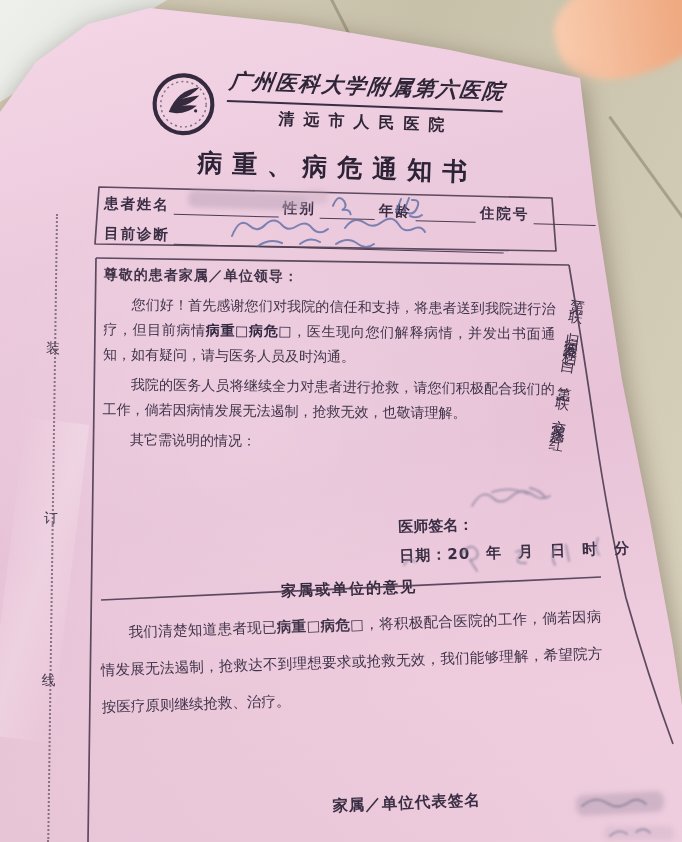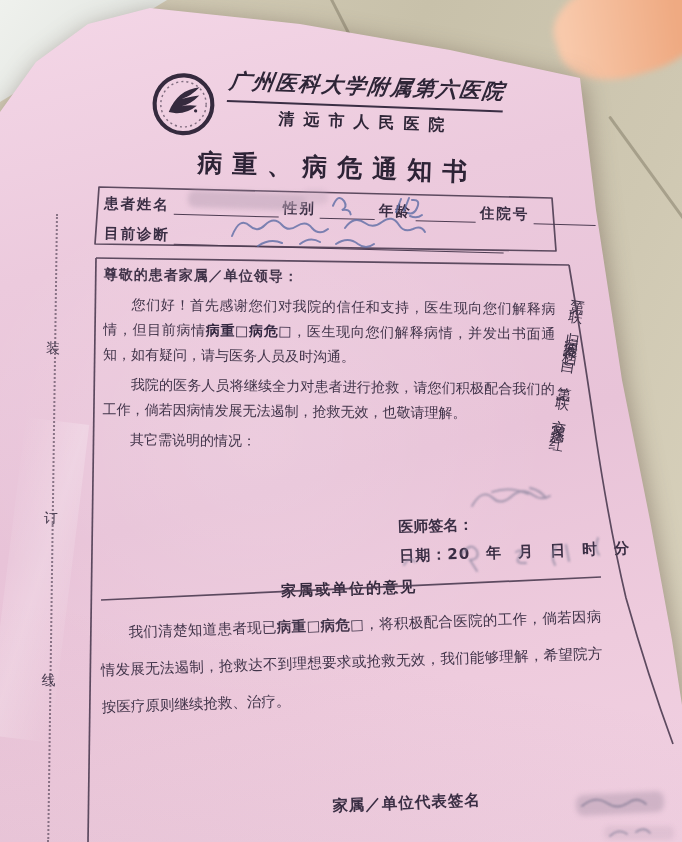--- a/index.html
+++ b/index.html
@@ -98,21 +98,21 @@
 
     <div class="p-row" id="pr1">
       <span class="plabel">患者姓名</span><span class="fl w105"></span><span class="plabel">性别</span><span class="fl w55"></span><span class="plabel">年龄</span><span class="fl w60"></span><span class="plabel">住院号</span><span class="fl w62"></span>
     </div>
     <div class="p-row" id="pr2">
       <span class="plabel">目前诊断</span><span class="fl w330"></span>
     </div>
 
     <div class="notice">
       <p class="salut">尊敬的患者家属／单位领导：</p>
-      <p><span>您们好！首先感谢您们对我院的信任和支持，医生现向您们解释病情，但目前病情</span><b>病重□</b><b>病危□</b><span>，医生现向您们解释病情，并发出书面通知，如有疑问，请与医务人员及时沟通。</span></p>
+      <p><span>您们好！首先感谢您们对我院的信任和支持，将患者送到我院进行治疗，但目前病情</span><b>病重□</b><b>病危□</b><span>，医生现向您们解释病情，并发出书面通知，如有疑问，请与医务人员及时沟通。</span></p>
       <p>我院的医务人员将继续全力对患者进行抢救，请您们积极配合我们的工作，倘若因病情发展无法遏制，抢救无效，也敬请理解。</p>
       <p>其它需说明的情况：</p>
     </div>
 
     <div class="doctor">
       <div>医师签名：</div>
       <div class="drow2">日期：20　年　月　日　时　分</div>
     </div>
 
     <div class="family">

